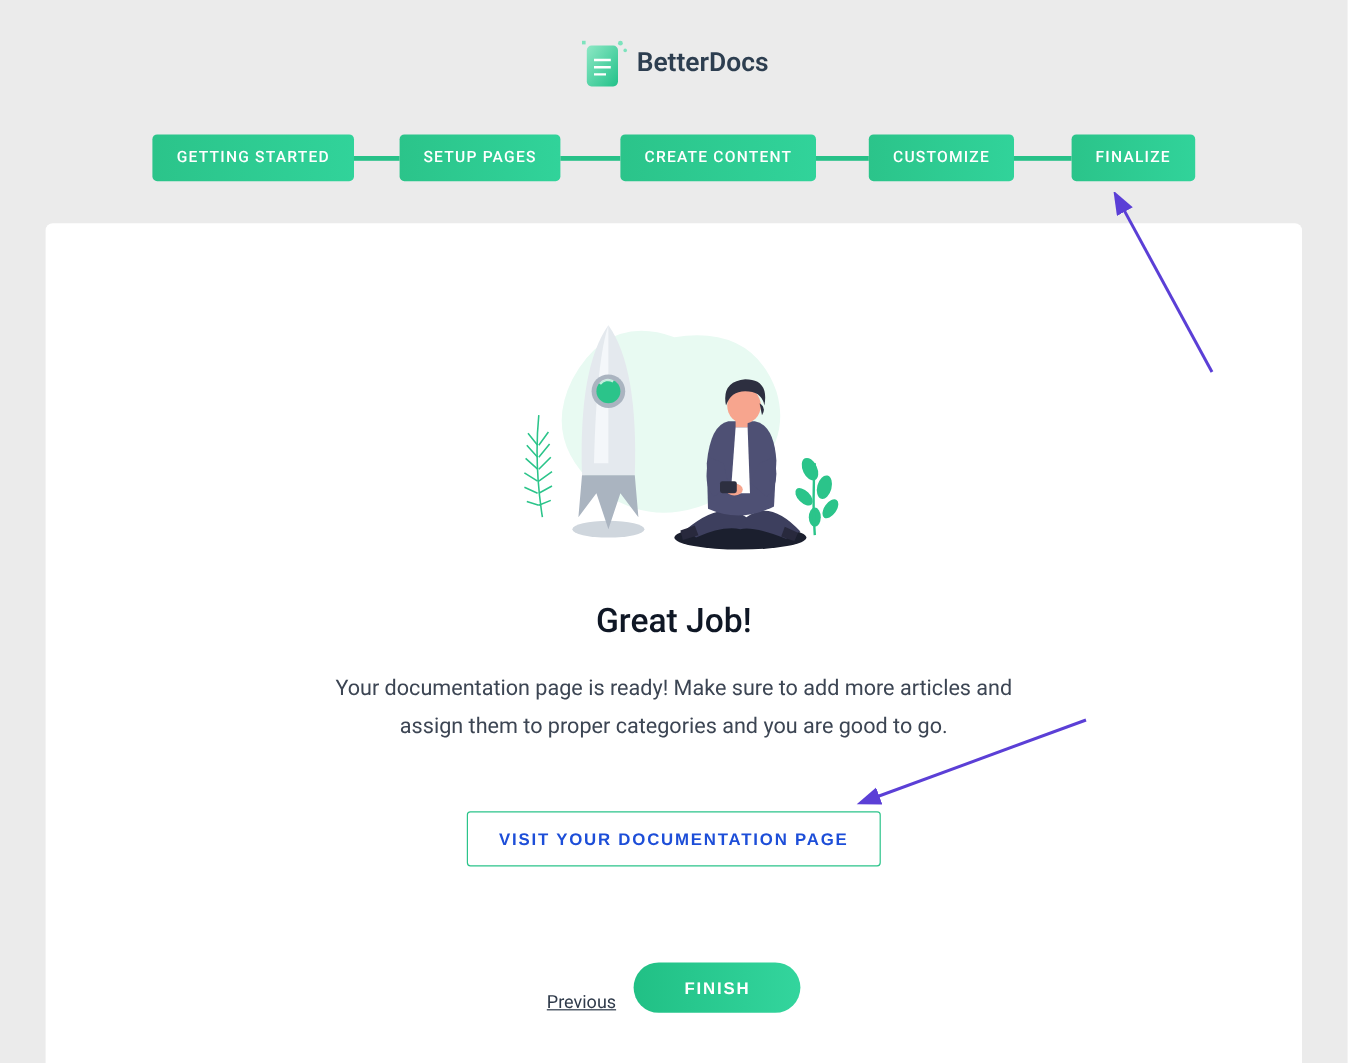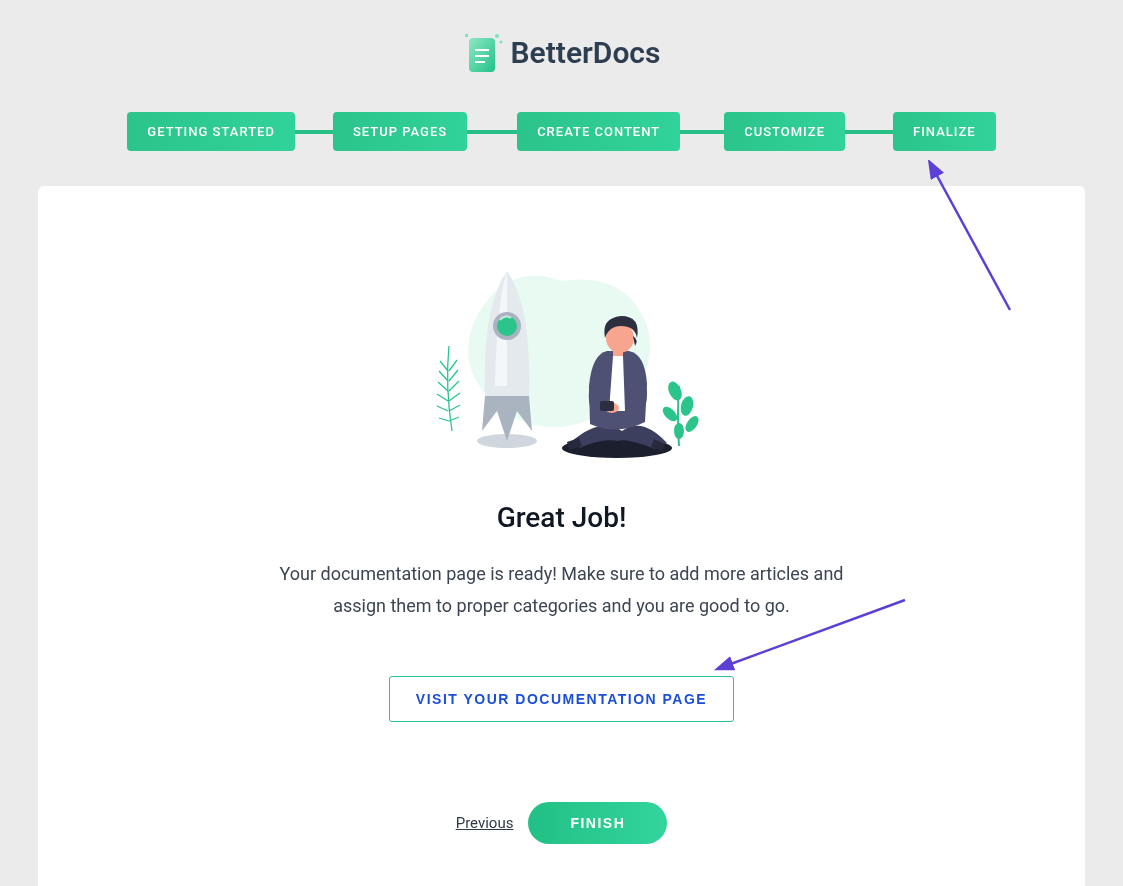--- a/index.html
+++ b/index.html
@@ -23,21 +23,21 @@
     display: inline-flex;
     align-items: center;
     gap: 10px;
   }
   .logo-icon {
     width: 38px;
     height: 44px;
     position: relative;
   }
   .logo-text {
-    font-size: 30px;
+    font-size: 22px;
     font-weight: 600;
     color: #2d3e50;
   }
   .steps {
     display: flex;
     align-items: center;
     justify-content: center;
     margin-bottom: 35px;
     gap: 0;
   }
@@ -97,21 +97,21 @@
     font-weight: 700;
     letter-spacing: 1.5px;
     padding: 14px 26px;
     background: #fff;
     border-radius: 3px;
     cursor: pointer;
   }
   .footer {
     margin-top: 80px;
     display: flex;
-    align-items: center;
+    align-items: flex-end;
     justify-content: center;
     gap: 15px;
   }
   .prev-link {
     color: #2f3a4a;
     font-size: 15px;
     text-decoration: underline;
     cursor: pointer;
   }
   .finish-btn {

